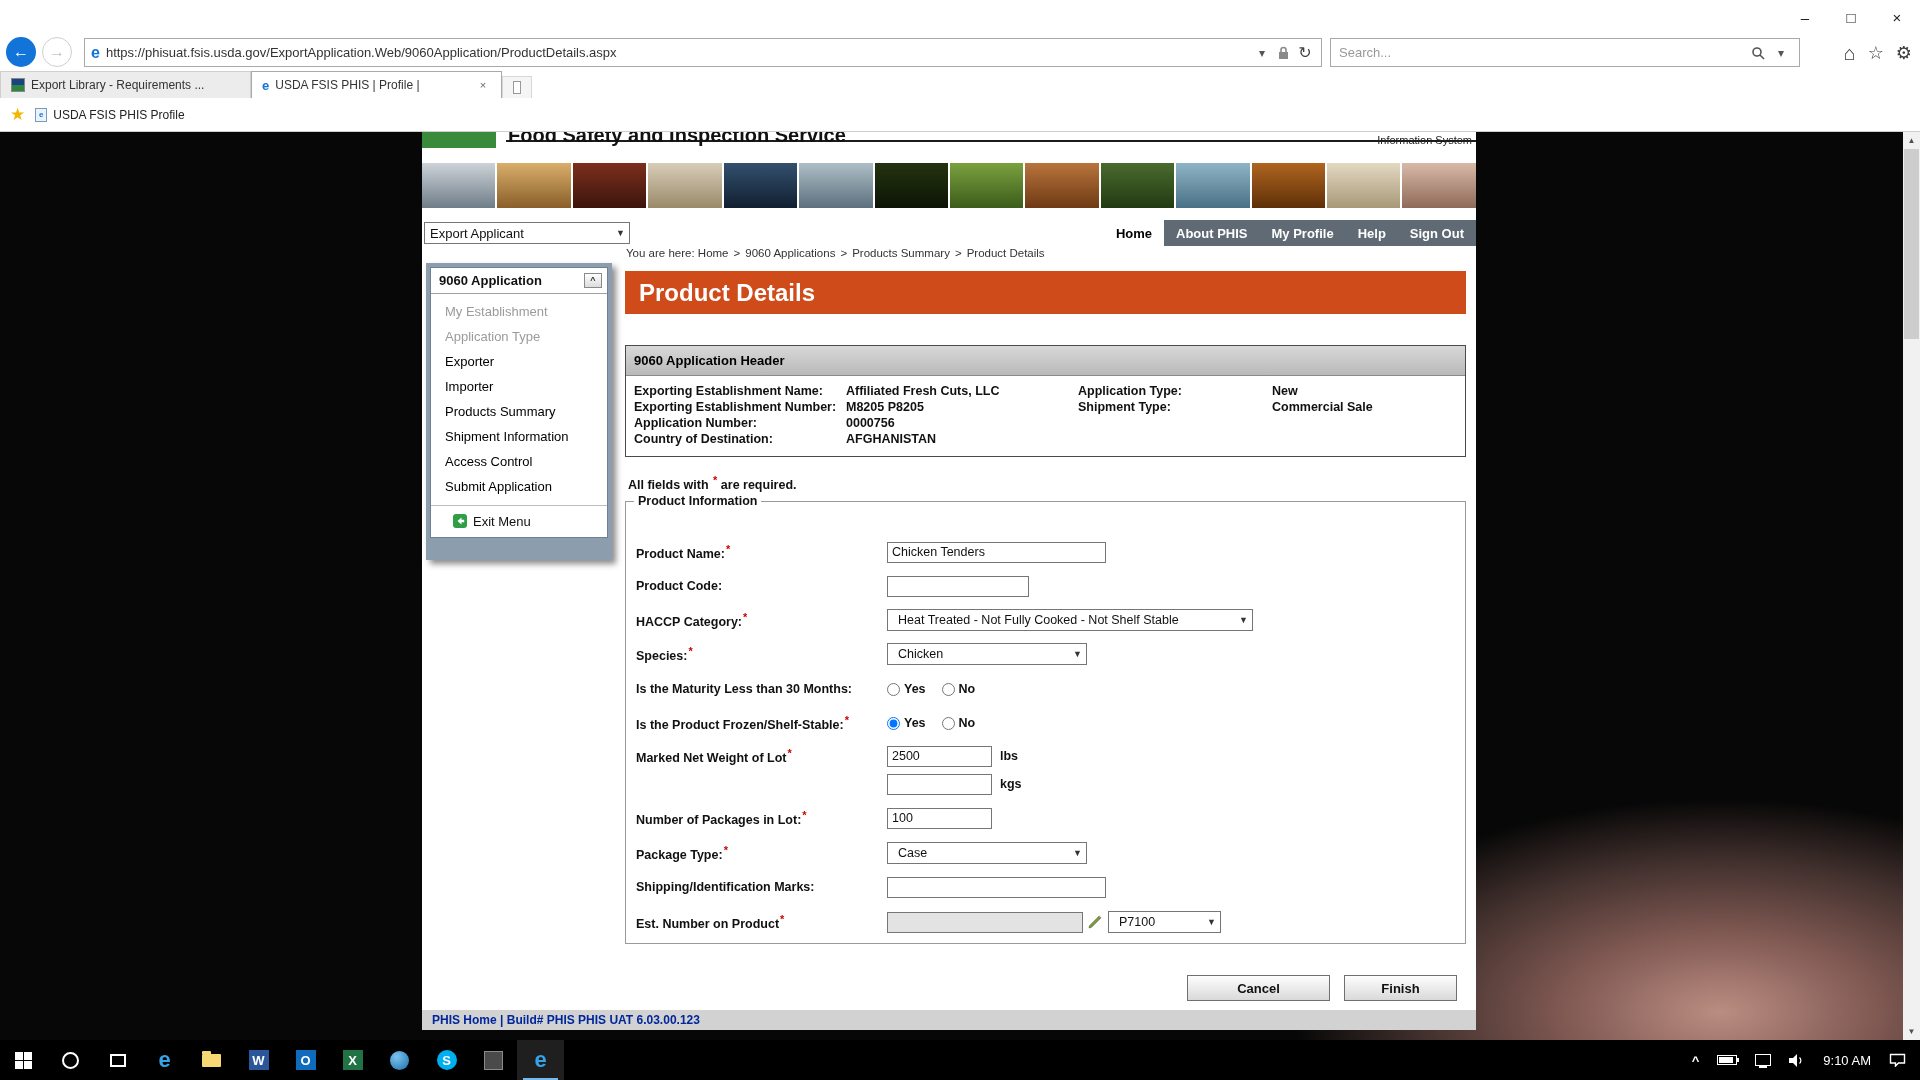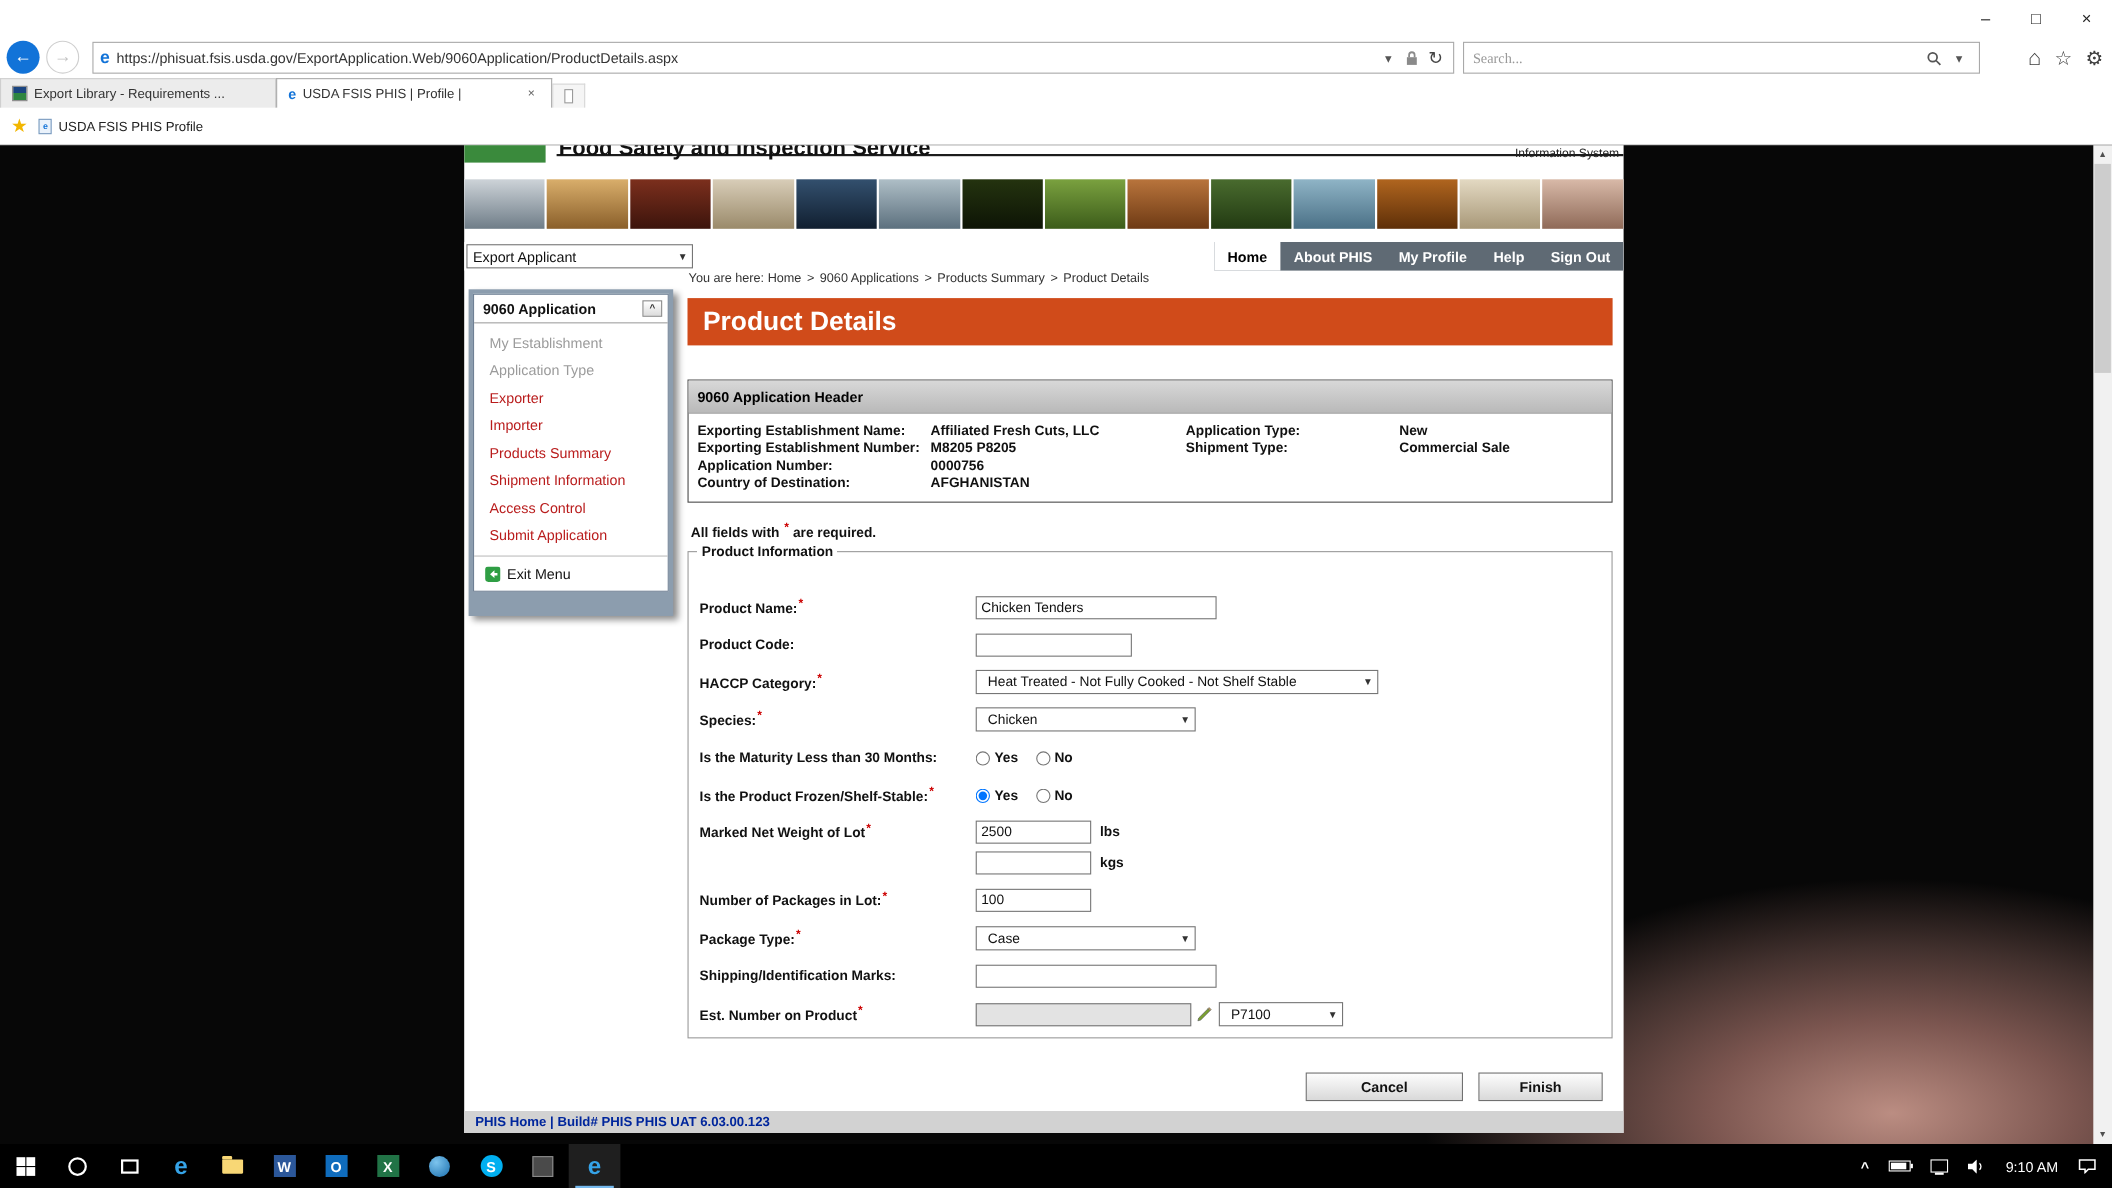--- a/index.html
+++ b/index.html
@@ -15,21 +15,21 @@
   .addressrow{position:absolute;left:0;top:34px;width:100%;height:37px;background:#fff}
   .nav-circle{position:absolute;top:3px;width:30px;height:30px;border-radius:50%;display:flex;align-items:center;justify-content:center;font-size:16px}
   .nav-back{left:6px;background:#1273d8;color:#fff}
   .nav-fwd{left:42px;background:#fff;color:#c3c3c3;border:1px solid #cfcfcf}
   .urlfield{position:absolute;left:84px;top:4px;width:1238px;height:29px;border:1px solid #a9a9a9;display:flex;align-items:center;padding:0 6px;gap:6px;background:#fff}
   .ie-e{color:#1273d8;font-weight:bold;font-size:16px}
   .url-text{flex:1;font-size:13px;color:#333;white-space:nowrap;overflow:hidden}
   .url-icon{width:20px;text-align:center;color:#555;font-size:12px}
   .refresh{font-size:16px;color:#444}
   .searchfield{position:absolute;left:1330px;top:4px;width:470px;height:29px;border:1px solid #a9a9a9;display:flex;align-items:center;padding:0 8px;gap:6px;background:#fff}
-  .searchfield input{flex:1;border:none;outline:none;font-size:13px;color:#555;font-family:Liberation Serif, serif}
+  .searchfield input{flex:1;border:none;outline:none;font-size:13px;color:#555;font-family:Liberation Sans, sans-serif}
   .searchfield input::placeholder{color:#999}
   .chrome-icons{position:absolute;right:8px;top:4px;height:29px;display:flex;align-items:center;gap:12px;color:#3e3e3e}
   .ci{font-size:18px;line-height:1}
   .ci.home{font-size:20px}
   .tabsrow{position:absolute;left:0;top:71px;width:100%;height:27px;background:#fff;display:flex;align-items:flex-end}
   .tab{height:27px;display:flex;align-items:center;gap:6px;padding:0 10px;font-size:12px;color:#333;border:1px solid #cfcfcf;border-bottom:none;background:#ececec;overflow:hidden;white-space:nowrap}
   .tab.active{background:#fff;border-color:#a9a9a9}
   .tab1{width:251px}
   .tab2{width:251px}
   .tab-label{flex:1;overflow:hidden;text-overflow:clip;white-space:nowrap}
@@ -83,23 +83,23 @@
   .breadcrumb a{color:#333;text-decoration:none;cursor:pointer}
   .breadcrumb .sep{margin:0 5px}
   .page-title-banner{position:absolute;left:203px;top:139px;width:841px;height:43px;background:#d04b1a;color:#fff;font-weight:bold;font-size:24px;line-height:43px;padding-left:14px}
 
   
   .sidebar{position:absolute;left:4px;top:131px;width:186px;background:#8c9dae;padding:4px 4px 22px 4px;box-shadow:4px 4px 6px rgba(0,0,0,.45)}
   .sb-inner{background:#fff;border:1px solid #6f8094}
   .sb-head{display:flex;align-items:center;justify-content:space-between;padding:5px 5px 5px 8px;border-bottom:1px solid #a0a0a0;font-size:13px;font-weight:bold;color:#111}
   .sb-collapse{width:18px;height:15px;border:1px solid #8a8a8a;background:linear-gradient(#fff,#dcdcdc);font-size:9px;line-height:13px;text-align:center;color:#333;font-weight:bold;cursor:pointer}
   .sb-list{padding:5px 0 2px 0}
-  .sb-item{padding:5px 4px 5px 14px;font-size:13px;color:#b91c1c;cursor:pointer}
+  .sb-item{padding:5px 4px 5px 14px;font-size:13px;color:#000000;cursor:pointer}
   .sb-item.disabled{color:#9b9b9b;cursor:default}
-  .sb-exit{border-top:1px solid #bdbdbd;margin-top:4px;padding:8px 4px 8px 10px;display:flex;align-items:center;gap:6px;font-size:13px;color:#111;cursor:pointer}
+  .sb-exit{border-top:1px solid #bdbdbd;margin-top:4px;padding:8px 4px 8px 22px;display:flex;gap:6px;font-size:13px;color:#111;cursor:pointer}
 
   
   .appheader-box{position:absolute;left:203px;top:213px;width:841px;border:1px solid #4a4a4a;background:#fff}
   .appheader-title{height:30px;background:linear-gradient(#d8d8d8,#b9b9b9);border-bottom:1px solid #8a8a8a;font-size:13px;font-weight:bold;color:#000;padding:7px 8px}
   .appheader-body{position:relative;padding:7px 8px 9px 8px;font-size:12.5px;font-weight:bold;color:#111}
   .ah-row{display:flex;line-height:16px}
   .ah-label{width:212px}
   .ah-right{position:absolute;left:452px;top:7px}
   .ah-right .ah-label{width:194px}
   .required-note{position:absolute;left:206px;top:342px;font-size:12.5px;font-weight:bold;color:#111}

